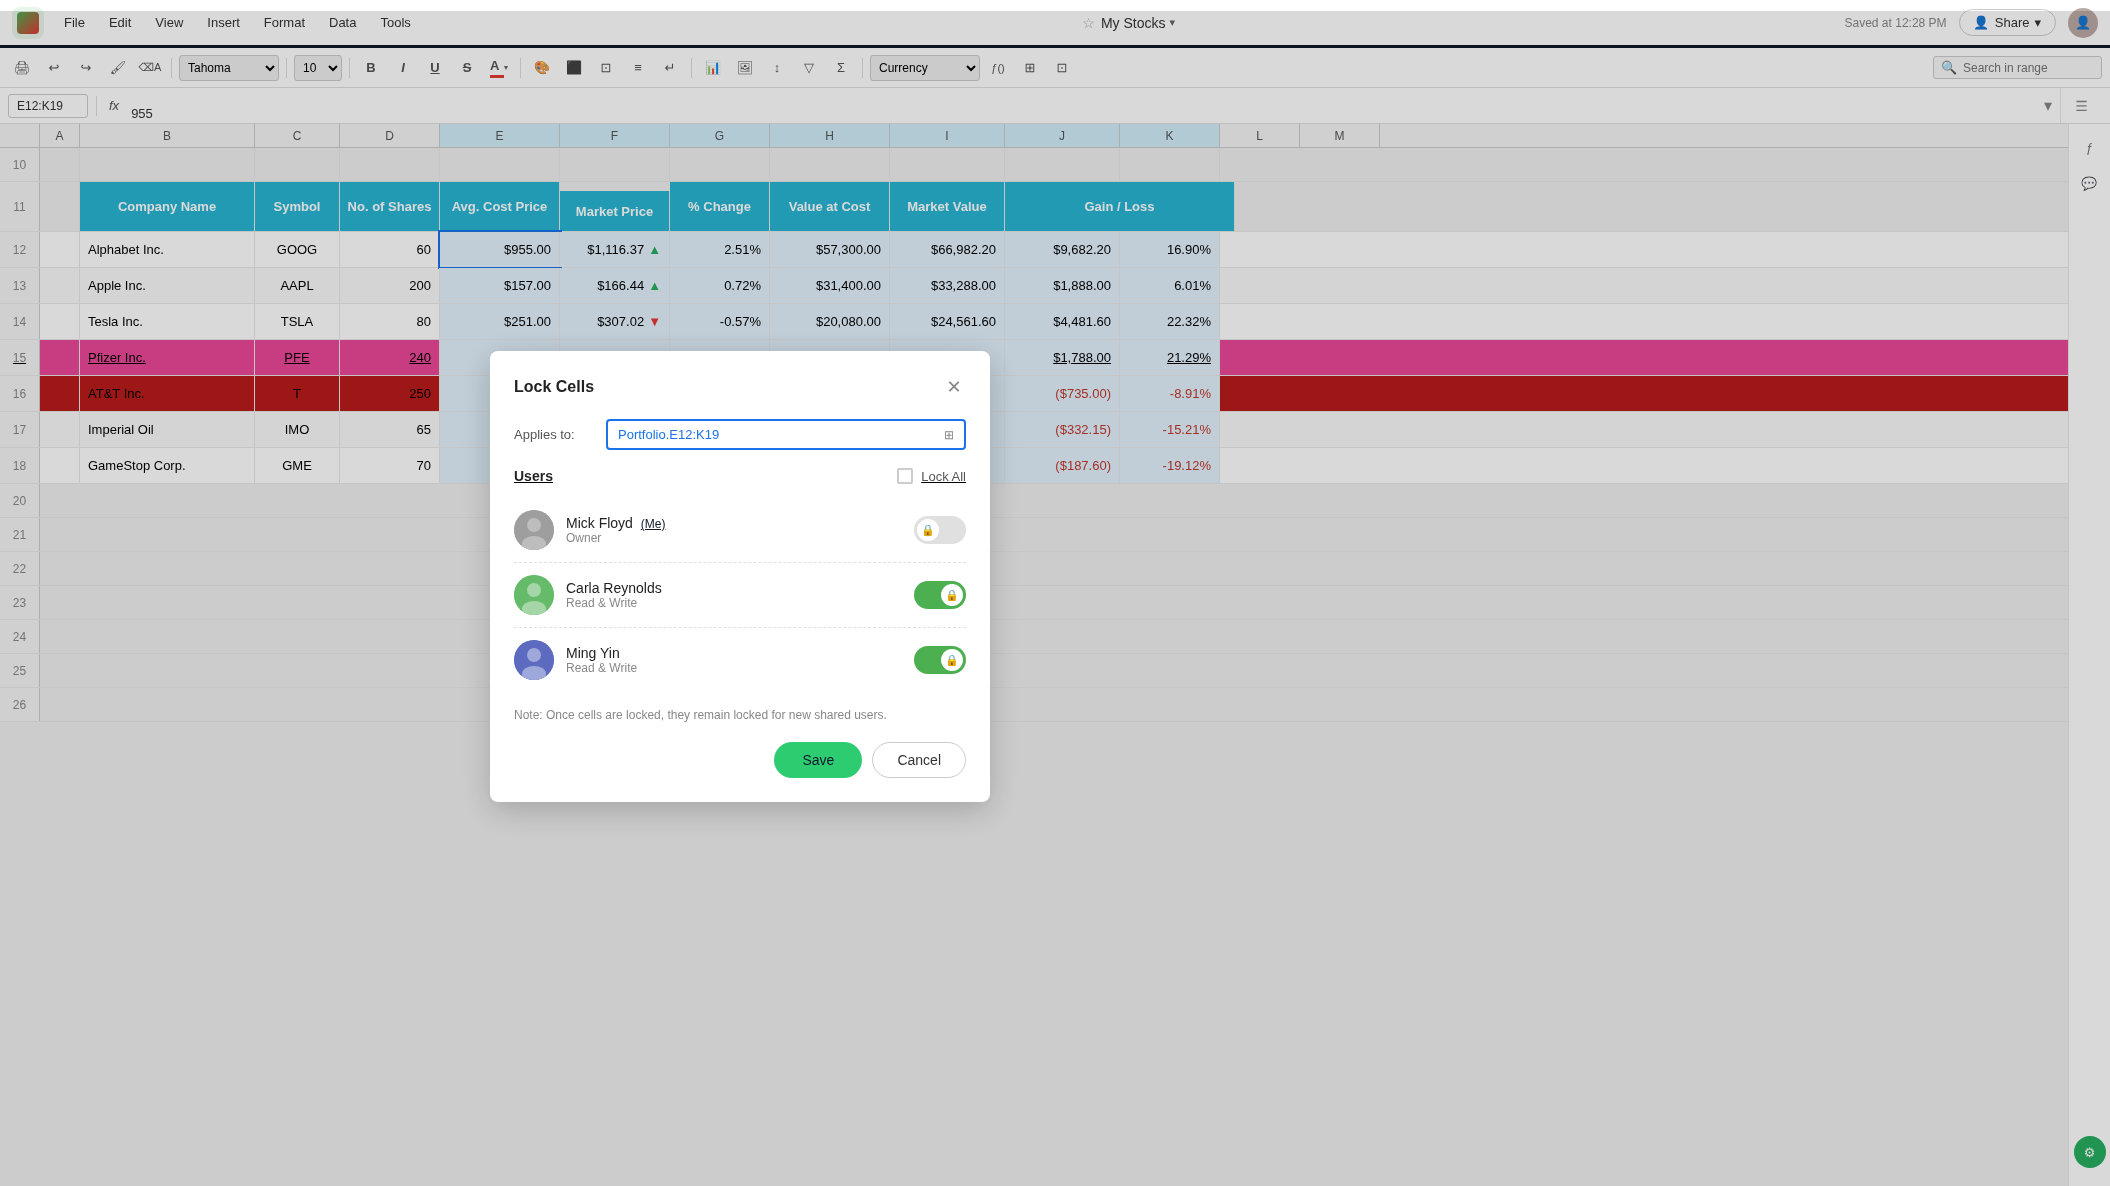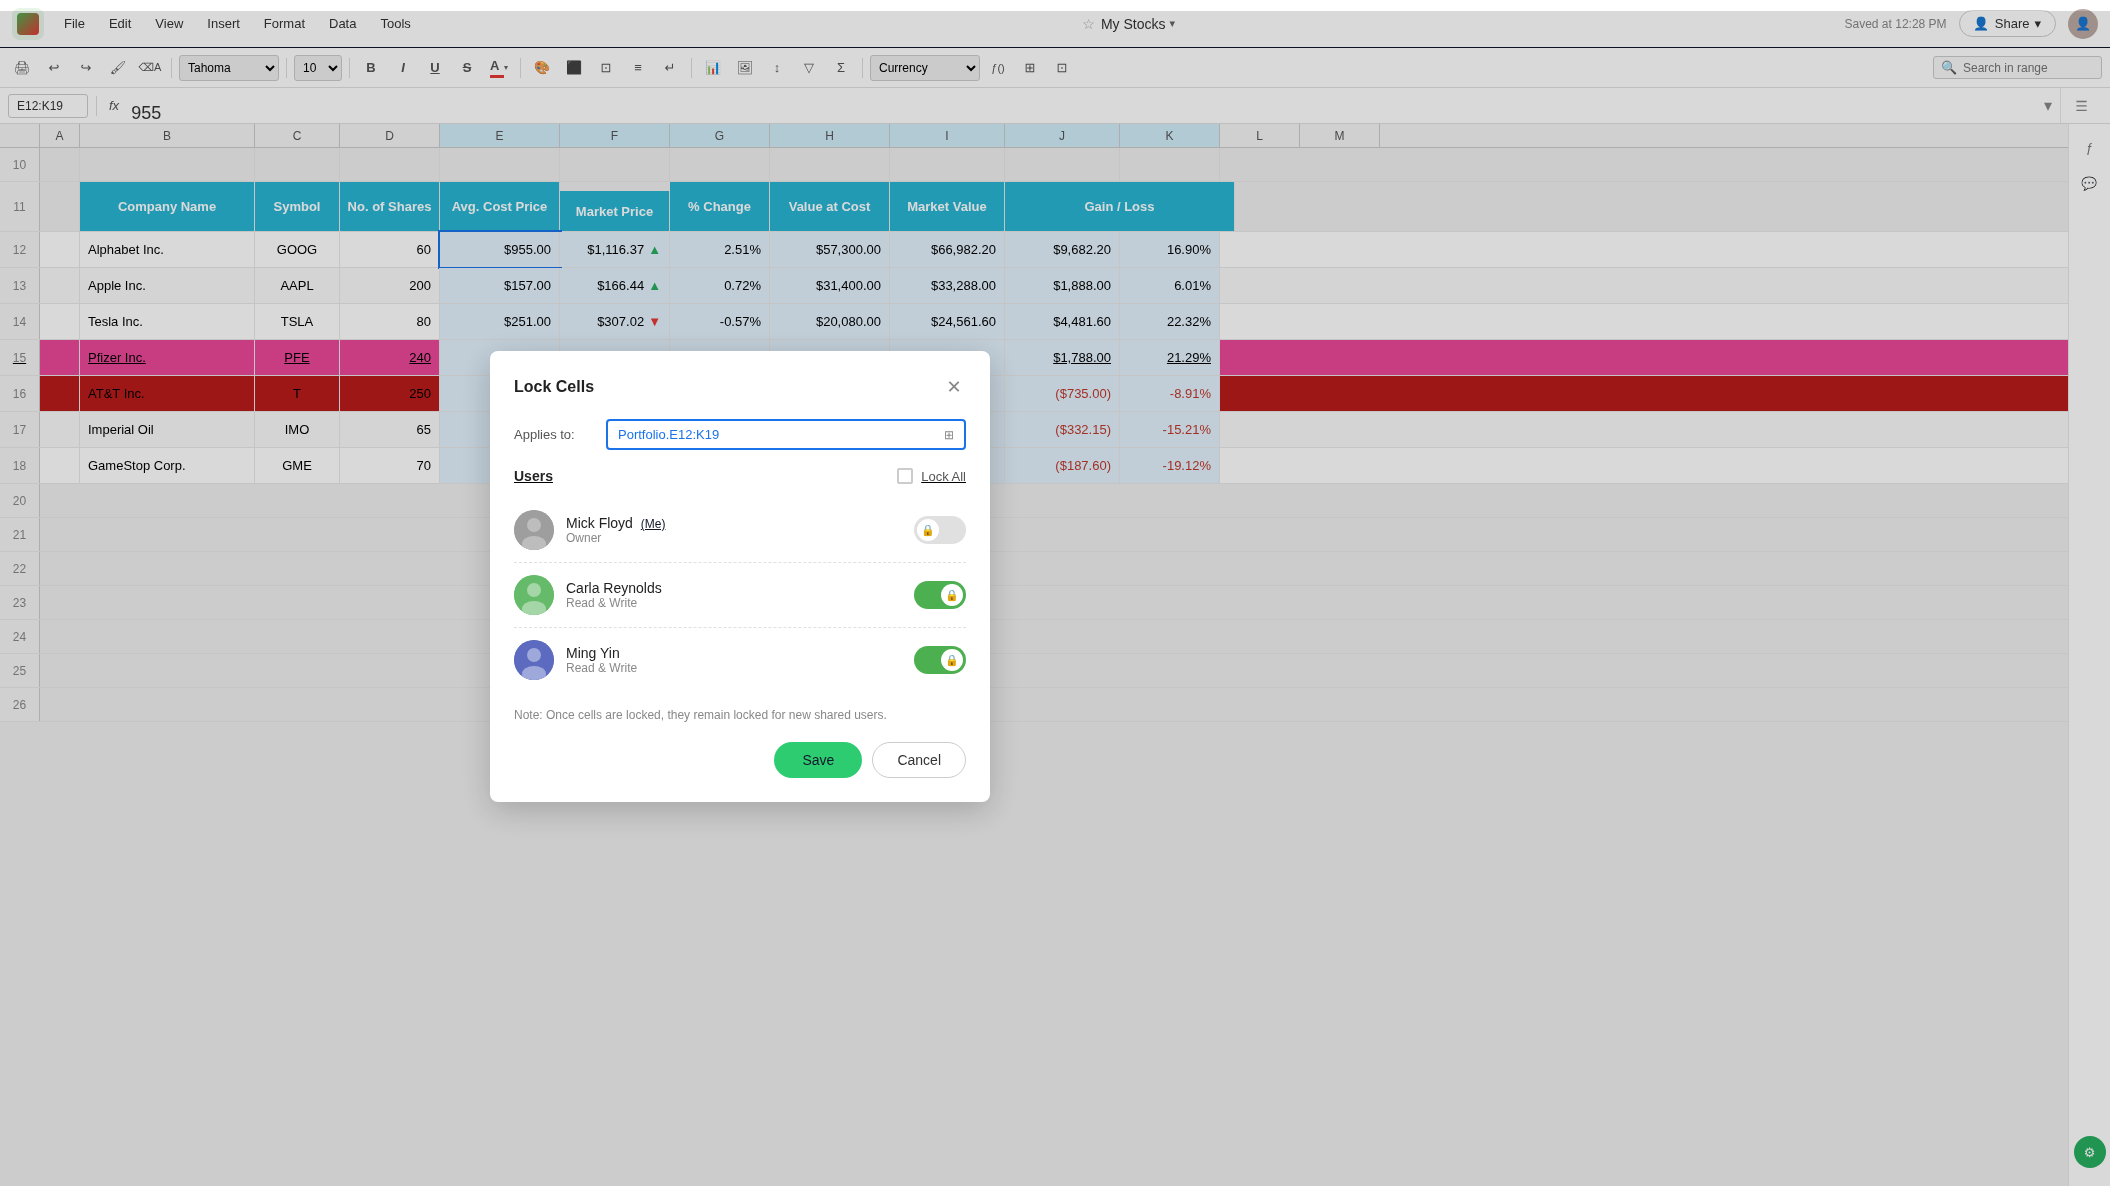--- a/index.html
+++ b/index.html
@@ -1,19 +1,19 @@
 <!DOCTYPE html>
 <html><head>
   <meta charset="utf-8">
   <style>
     * { box-sizing: border-box; margin: 0; padding: 0; }
     body { font-family: 'Tahoma', sans-serif; font-size: 13px; background: #f0f0f0; overflow: hidden; width: 2110px; height: 1186px; }
 
     
-    .top-bar { display: flex; align-items: center; height: 48px; background: #fff; border-bottom: 1px solid #0f172a; padding: 0 12px; gap: 10px; }
+    .top-bar { display: flex; align-items: center; height: 48px; background: #fff; border-bottom: 3px solid #0f172a; padding: 0 12px; gap: 10px; }
     .app-logo { width: 32px; height: 32px; background: #e8f5e9; border-radius: 8px; display: flex; align-items: center; justify-content: center; }
     .app-logo-inner { width: 22px; height: 22px; background: linear-gradient(135deg, #4caf50, #e53935); border-radius: 4px; }
     .menu-items { display: flex; gap: 20px; margin-left: 8px; }
     .menu-item { font-size: 13px; color: #333; cursor: pointer; padding: 4px 2px; }
     .title-area { flex: 1; display: flex; justify-content: center; align-items: center; gap: 6px; }
     .doc-title { font-size: 14px; color: #333; display: flex; align-items: center; gap: 4px; }
     .star-icon { color: #aaa; font-size: 14px; }
     .chevron-icon { color: #666; font-size: 11px; }
     .right-area { display: flex; align-items: center; gap: 12px; }
     .saved-text { font-size: 12px; color: #888; }
@@ -29,21 +29,21 @@
     .tb-search { margin-left: auto; display: flex; align-items: center; border: 1px solid #ccc; border-radius: 3px; padding: 3px 8px; gap: 5px; background: #f8f8f8; }
     .tb-search input { border: none; background: transparent; font-size: 12px; width: 130px; outline: none; color: #888; }
     .format-btn { font-weight: bold; font-size: 13px; }
     .color-bar { width: 14px; height: 3px; background: #e53935; margin-top: 2px; }
     .dropdown-arrow { font-size: 8px; color: #666; }
 
     
     .formula-bar { display: flex; align-items: center; height: 36px; background: #fff; border-bottom: 1px solid #e0e0e0; padding: 0 8px; gap: 8px; }
     .cell-ref { font-size: 12px; color: #333; border: 1px solid #ccc; border-radius: 3px; padding: 2px 8px; min-width: 80px; height: 24px; display: flex; align-items: center; }
     .fx-icon { font-size: 13px; color: #555; font-style: italic; margin: 0 4px; }
-    .formula-input { flex: 1; font-size: 18px; color: #333; border: none; outline: none; background: transparent; margin-top: 15px; }
+    .formula-input { flex: 1; font-size: 13px; color: #333; border: none; outline: none; background: transparent; margin-top: 15px; }
     .formula-expand { margin-left: auto; font-size: 16px; color: #888; cursor: pointer; }
 
     
     .modal-overlay { position: fixed; top: 11px; left: 0; width: 100%; height: 100%; background: rgba(0,0,0,0.15); display: flex; align-items: center; justify-content: center; z-index: 1000; }
     .modal { background: #fff; border-radius: 8px; box-shadow: 0 8px 32px rgba(0,0,0,0.2); width: 500px; padding: 24px; position: relative; }
     .modal-header { display: flex; align-items: center; justify-content: space-between; margin-bottom: 20px; }
     .modal-title { font-size: 16px; font-weight: 600; color: #222; }
     .modal-close { width: 24px; height: 24px; display: flex; align-items: center; justify-content: center; cursor: pointer; color: #888; font-size: 18px; border: none; background: transparent; }
     .modal-row { display: flex; align-items: center; margin-bottom: 18px; gap: 12px; }
     .modal-label { font-size: 13px; color: #555; min-width: 80px; }

